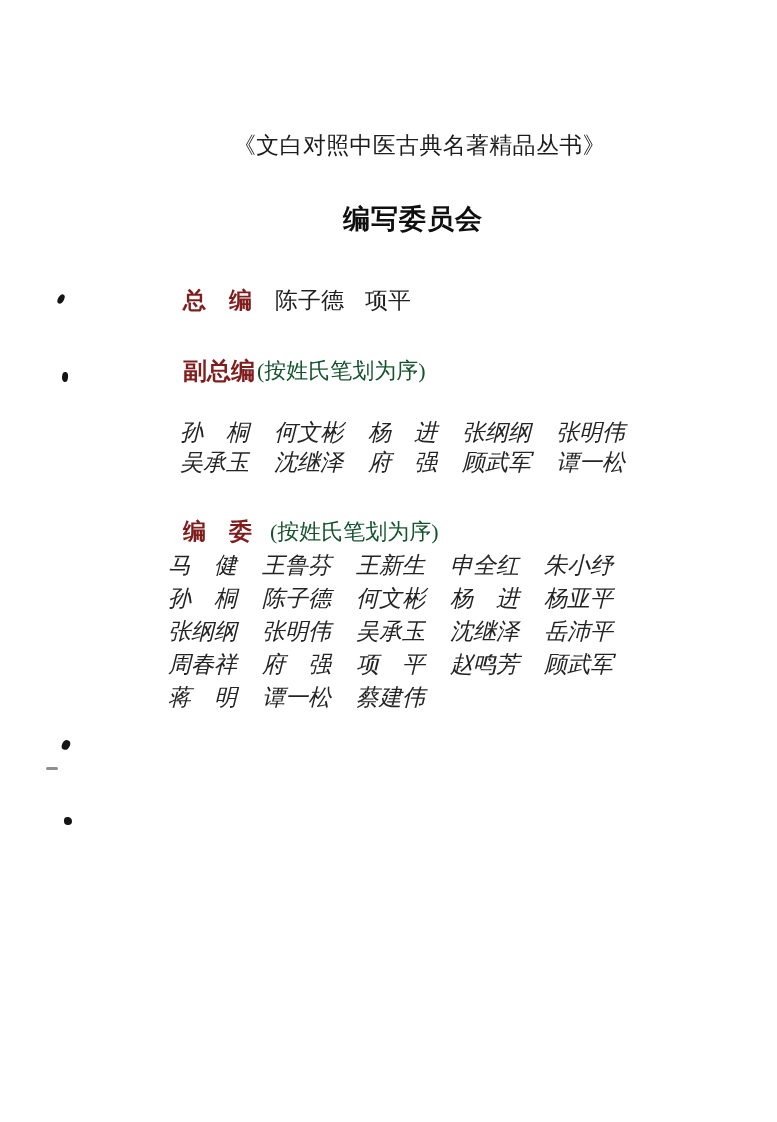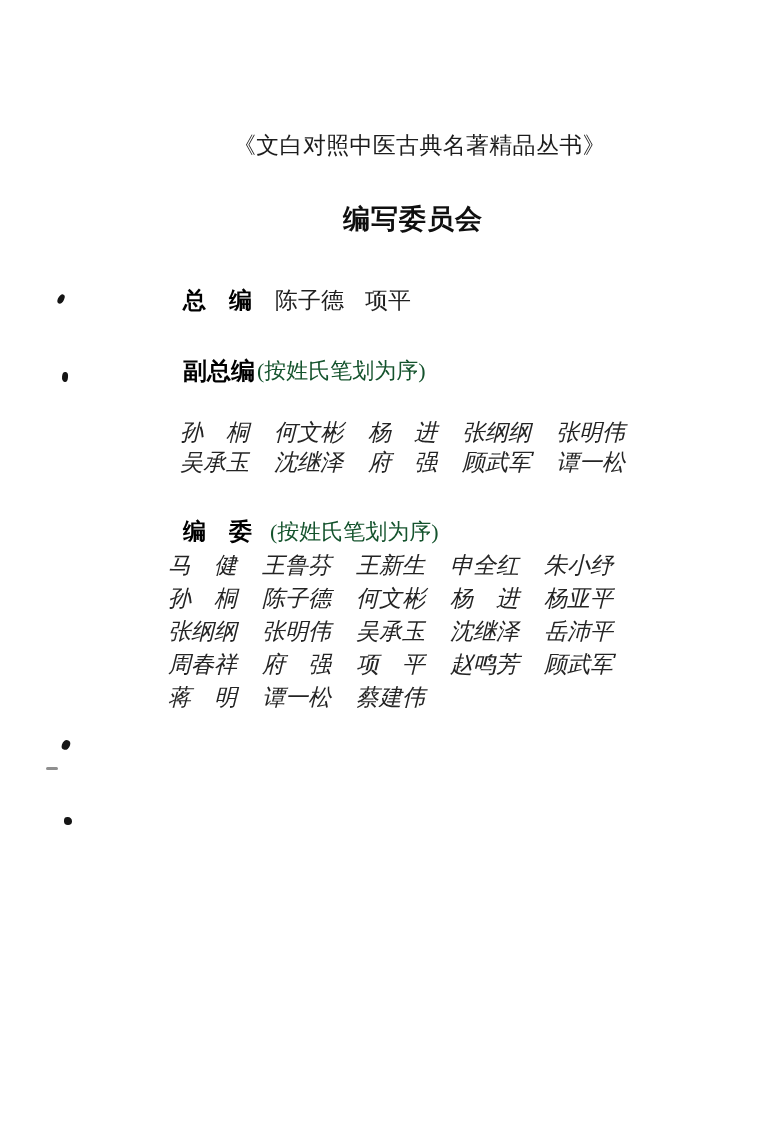--- a/index.html
+++ b/index.html
@@ -25,21 +25,21 @@
     font-family:"DejaVu Sans","Liberation Sans",sans-serif;
     font-weight:800;
     font-size:27px;
     letter-spacing:1px;
     color:#0f0f0f;
   }
   .section-label{
     font-family:Liberation Sans, sans-serif;
     font-weight:700;
     font-size:23px;
-    color:#000000;
+    color:#7f1d1d;
   }
   .chief-row{left:183px;top:285px;display:flex;align-items:baseline;}
   .chief-names{display:flex;gap:21px;margin-left:23px;font-size:23px;}
   .deputy-head{left:183px;top:355px;display:flex;align-items:center;}
   .deputy-head .section-label{font-size:24px;}
   .sort-note{font-size:22px;color:#14532d;margin-left:2px;}
   .name-grid{
     display:grid;
     grid-template-columns:repeat(5,74px);
     column-gap:20px;

